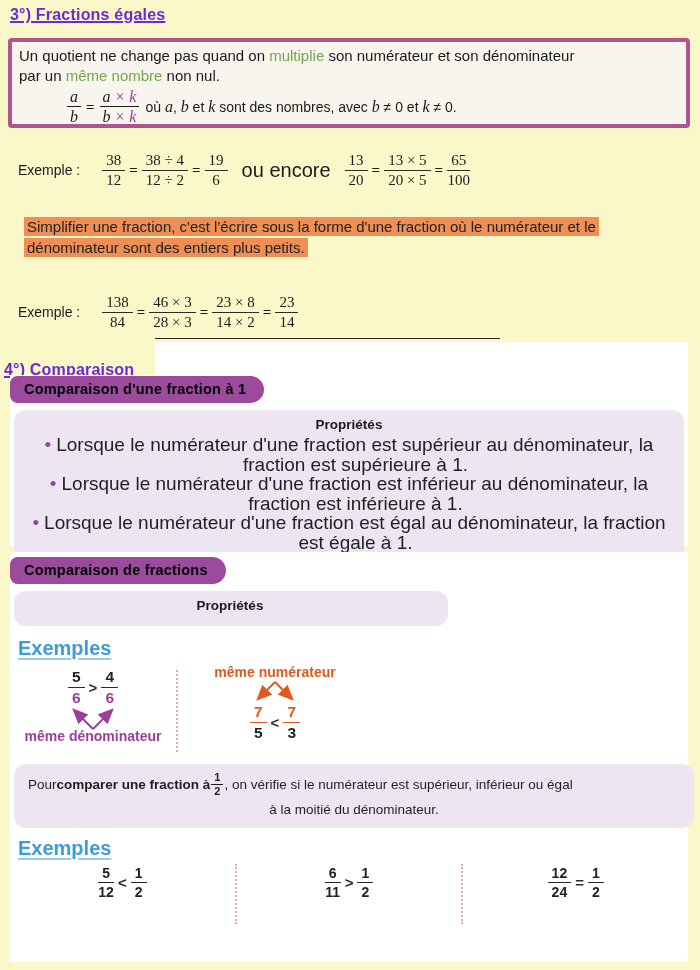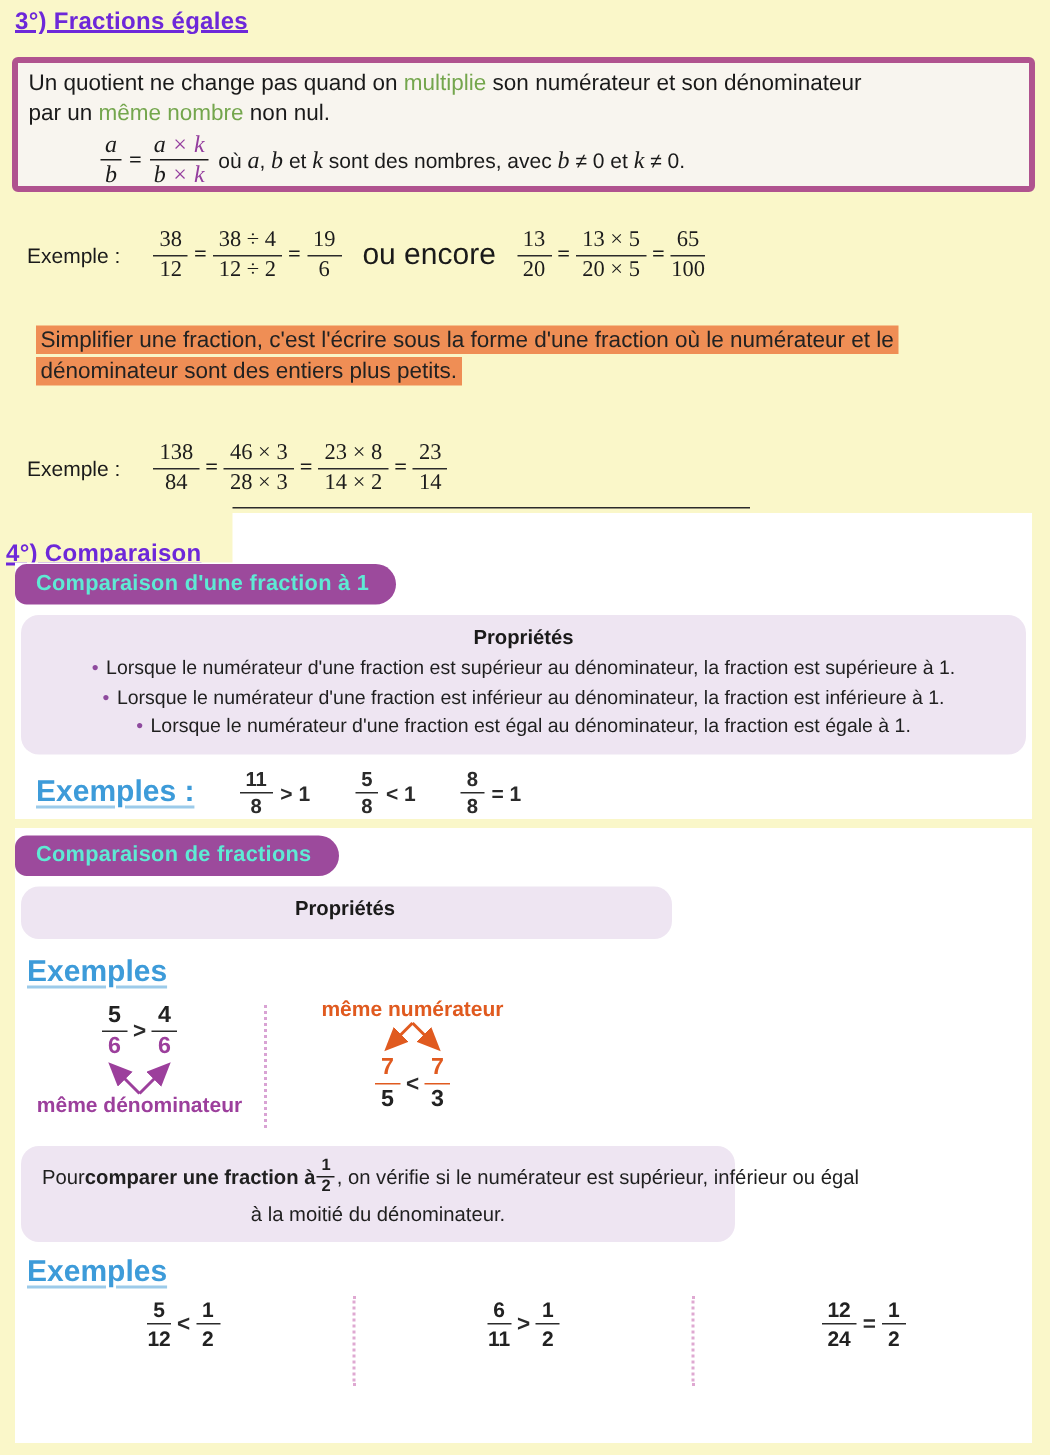--- a/index.html
+++ b/index.html
@@ -35,25 +35,25 @@
   .example-label{font-size:14px;color:#1a1a1a;margin-right:22px;}
   .ex-sep{margin:16px 14px;font-size:20px;color:#1a1a1a;font-family:"Liberation Sans",sans-serif;}
   
   .highlight{position:absolute;left:24px;top:216px;width:690px;font-size:15px;line-height:21px;color:#222;}
   .hl{background:#EF8E55;padding:1px 3px;}
   
   .hline{position:absolute;border-top:1.6px solid #2b2b2b;}
   .white-strip{position:absolute;background:#FFFFFF;}
   
   .panel{position:absolute;left:10px;width:678px;background:#FFFFFF;}
-  .badge{display:inline-block;background:#9C4A9C;color:#5eead4;font-weight:bold;font-size:14.5px;
+  .badge{display:inline-block;background:#9C4A9C;color:#000000;font-weight:bold;font-size:14.5px;
     padding:5px 18px 6px 14px;border-radius:8px 14px 14px 8px;letter-spacing:.2px;}
   .lavender{background:#EEE5F2;border-radius:12px;color:#1f1f1f;text-align:center;}
   .prop-title{font-weight:bold;font-size:13.5px;margin-bottom:3px;color:#1a1a1a;}
-  .bullet-line{font-size:13px;line-height:19.5px;padding-left:13px;text-indent:-13px;}
+  .bullet-line{font-size:19px;line-height:19.5px;padding-left:13px;text-indent:-13px;}
   .bullet-dot{color:#8E4A9E;margin-right:5px;}
   .blue-label{font-weight:bold;font-size:20px;color:#3D9BD9;text-decoration:underline;
     text-decoration-color:#9CCBEA;text-underline-offset:3px;}
   
   .p1-examples{display:flex;align-items:center;margin:10px 0 0 14px;}
   .p1-ex{display:flex;align-items:center;font-size:14px;font-weight:bold;color:#2b2b2b;margin-left:30px;}
   .p1-ex .frac{font-size:13.5px;font-weight:bold;}
   .p1-ex .cmp{margin-left:5px;}
   
   .figure{position:relative;height:94px;margin-top:4px;}
@@ -63,21 +63,21 @@
   .fig-frac-row .op{margin:0 4px;font-size:15px;color:#2b2b2b;}
   .fig-frac-row .frac{line-height:1;}
   .lbl-purple{color:#9C3F9C;font-weight:bold;font-size:14px;}
   .lbl-orange{color:#E05A1F;font-weight:bold;font-size:14px;}
   .num-purple{color:#9C3F9C;}
   .num-orange{color:#E05A1F;}
   .bar-orange{border-bottom-color:#E05A1F !important;}
   .fig-sep{position:absolute;left:166px;top:6px;height:82px;border-left:2px dotted #D9A3D4;}
   .arrow-svg{display:block;margin:0 auto;}
   
-  .half-box{margin:6px 0 0 4px;width:476px;box-sizing:border-box;padding:8px 14px 9px 14px;
+  .half-box{margin:6px 0 0 4px;width:680px;box-sizing:border-box;padding:8px 14px 9px 14px;
     font-size:13.5px;line-height:19px;}
   .half-box .line1{white-space:nowrap;display:flex;align-items:center;}
   .minifrac{display:inline-flex;flex-direction:column;align-items:center;font-size:11px;font-weight:bold;
     line-height:1;margin:0 1px;vertical-align:middle;}
   .minifrac .num{padding:0 3px 1px;border-bottom:1.3px solid #1f1f1f;}
   .minifrac .den{padding-top:1px;}
   
   .cols{display:flex;margin-top:4px;height:60px;}
   .col{flex:1;text-align:center;position:relative;}
   .col + .col{border-left:2px dotted #DFA9D2;}

